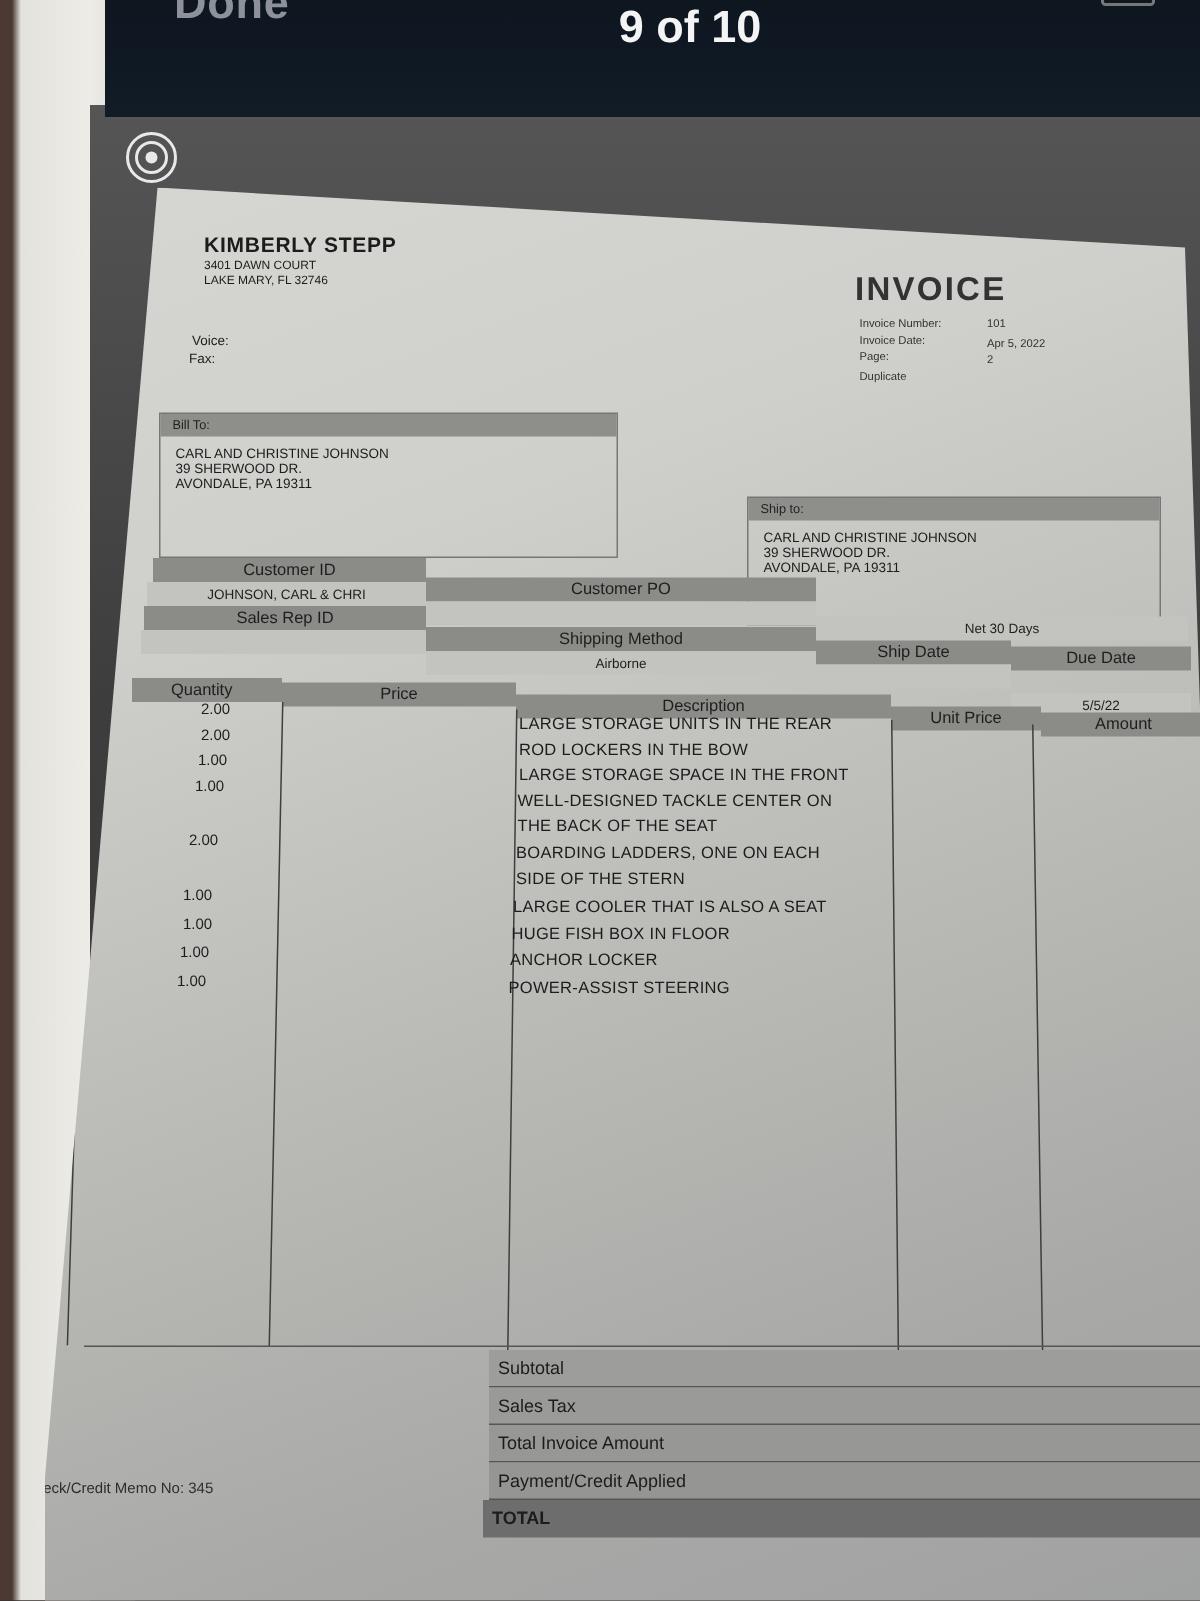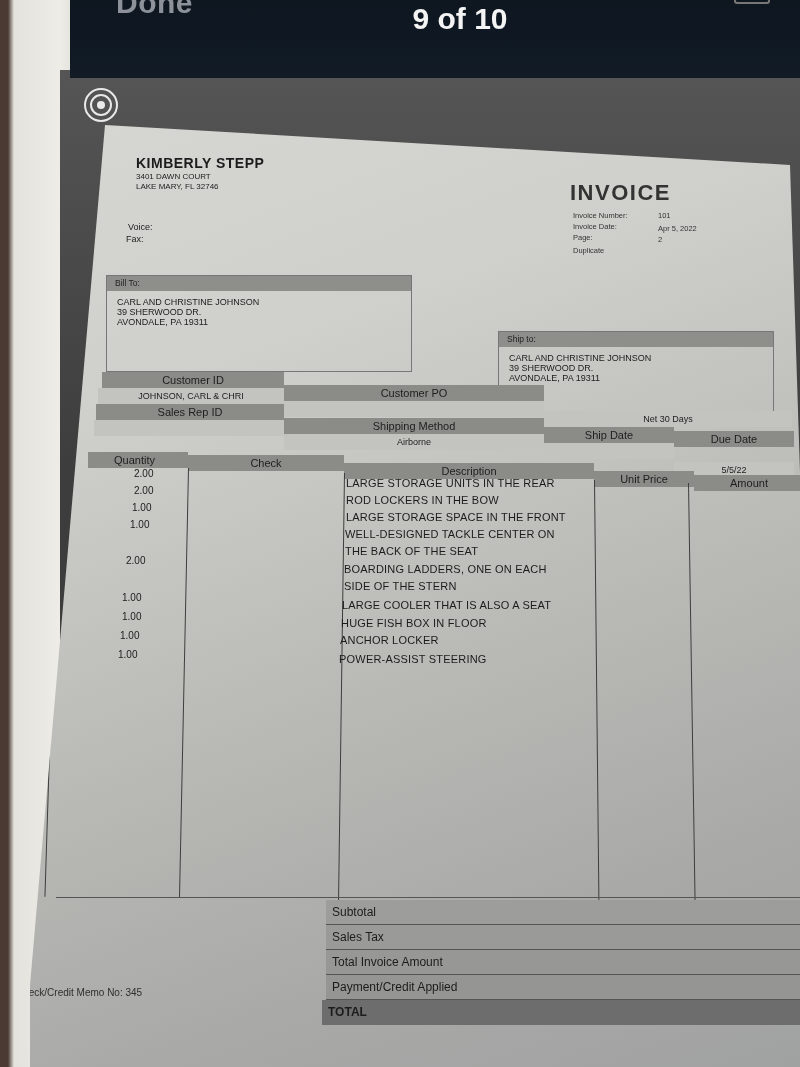--- a/index.html
+++ b/index.html
@@ -141,21 +141,21 @@
   <div class="band" style="left:254px;top:293px;width:260px;">Shipping Method</div>
   <div class="band-light" style="left:254px;top:309px;width:260px;">Airborne</div>
 
   <div class="band-light" style="left:514px;top:286px;width:248px;">Net 30 Days</div>
   <div class="band" style="left:514px;top:302px;width:130px;">Ship Date</div>
   <div class="band-light" style="left:514px;top:318px;width:130px;"></div>
   <div class="band" style="left:644px;top:306px;width:120px;">Due Date</div>
   <div class="band-light" style="left:644px;top:337px;width:120px;">5/5/22</div>
 
   <div class="band" style="left:58px;top:327px;width:100px;text-align:left;padding-left:26px;">Quantity</div>
-  <div class="band" style="left:158px;top:330px;width:156px;">Check</div>
+  <div class="band" style="left:158px;top:330px;width:156px;">Price</div>
   <div class="band" style="left:314px;top:338px;width:250px;">Description</div>
   <div class="band" style="left:564px;top:346px;width:100px;">Unit Price</div>
   <div class="band" style="left:664px;top:350px;width:110px;">Amount</div>
 
   <div class="grid-line" style="left:28px;top:340px;height:432px;transform:rotate(1.8deg);transform-origin:top;"></div>
   <div class="grid-line" style="left:158px;top:343px;height:430px;transform:rotate(1.2deg);transform-origin:top;"></div>
   <div class="grid-line" style="left:314px;top:348px;height:428px;transform:rotate(0.8deg);transform-origin:top;"></div>
   <div class="grid-line" style="left:564px;top:355px;height:420px;transform:rotate(-0.6deg);transform-origin:top;"></div>
   <div class="grid-line" style="left:658px;top:358px;height:418px;transform:rotate(-0.9deg);transform-origin:top;"></div>
   <div class="hline" style="left:26px;top:772px;width:760px;"></div>

